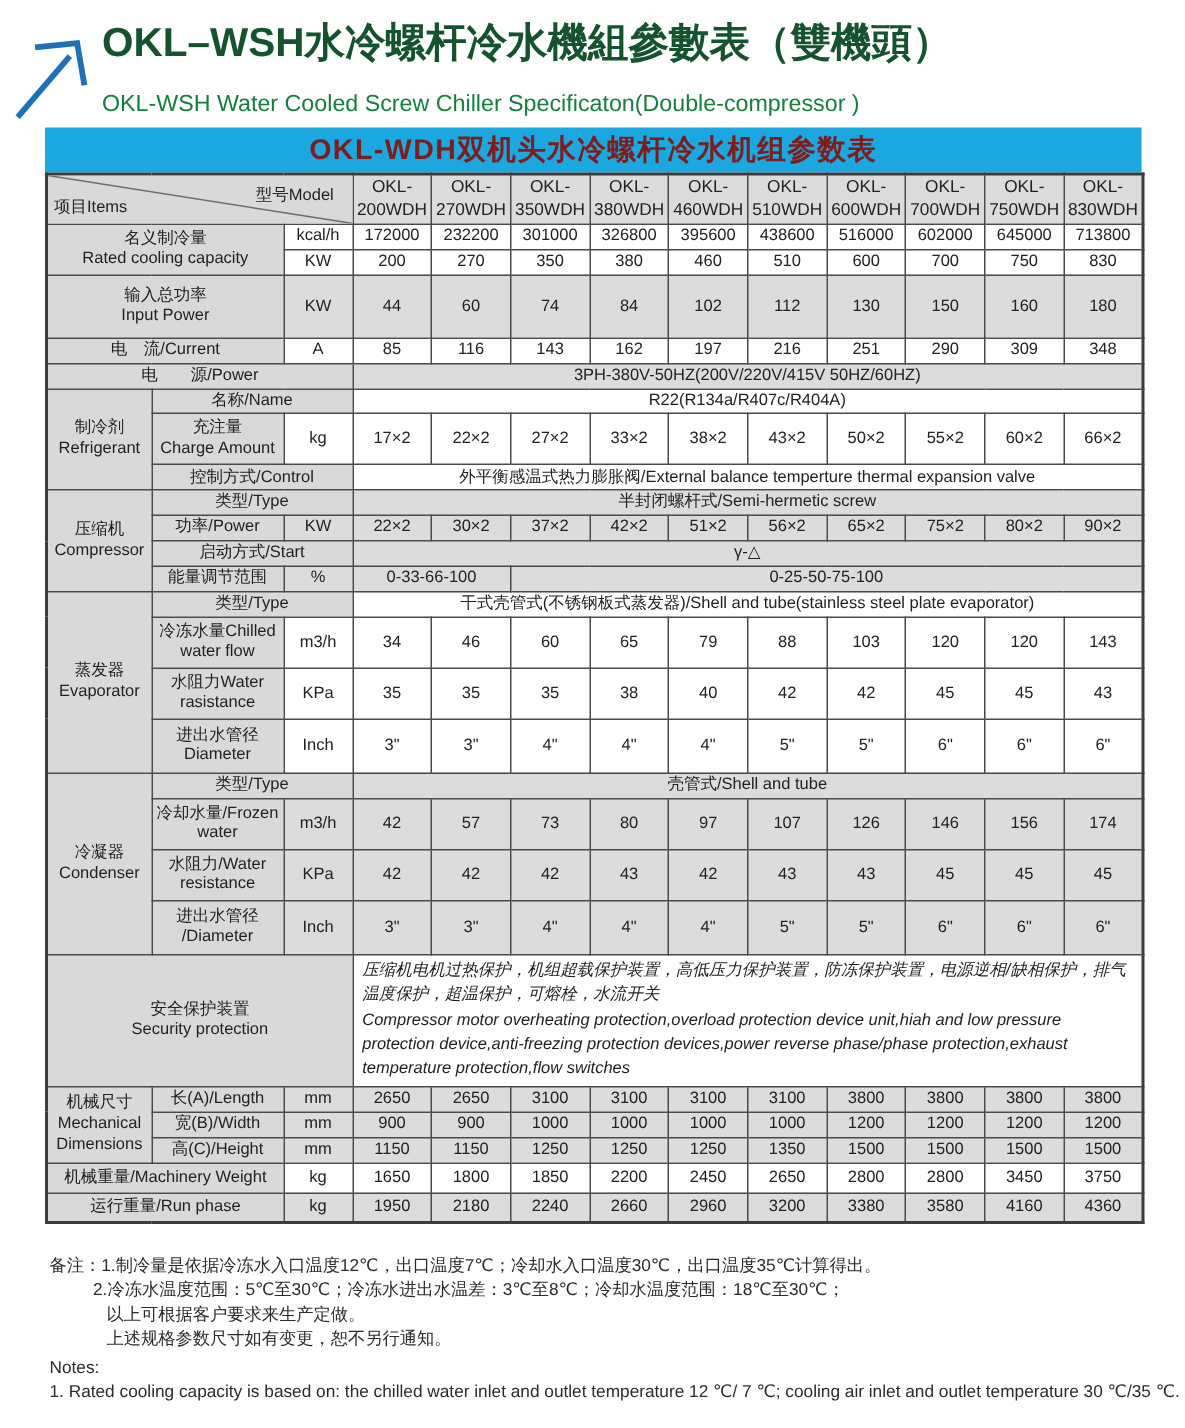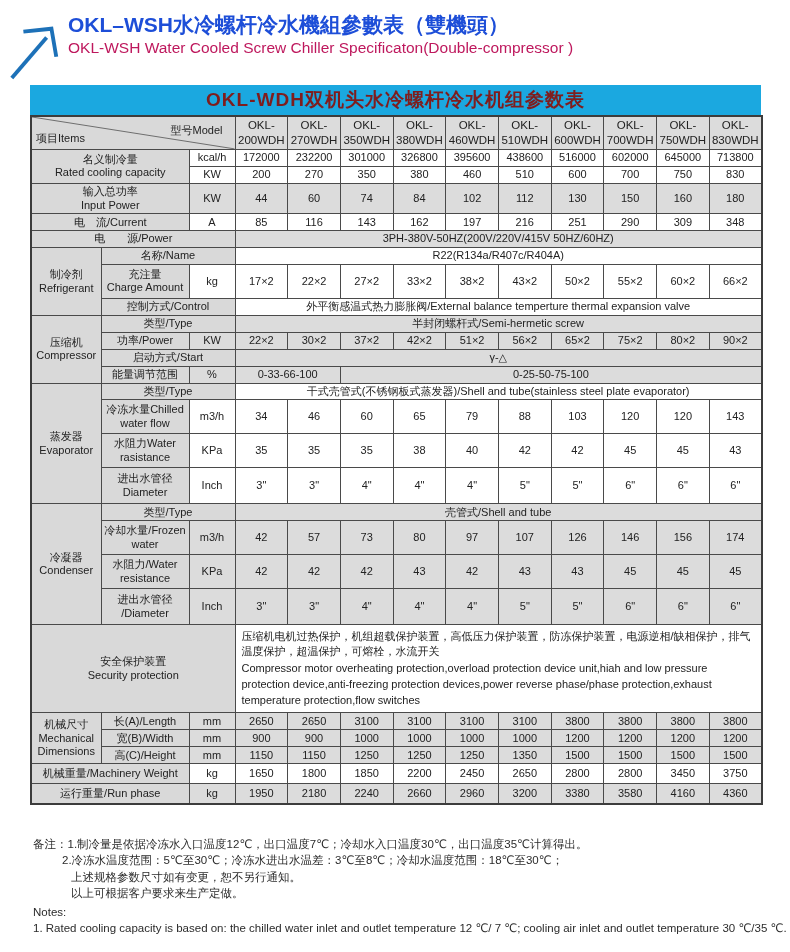--- a/index.html
+++ b/index.html
@@ -3,49 +3,49 @@
 <meta charset="utf-8">
 <style>
   html,body{margin:0;padding:0;background:#ffffff;}
   body{width:790px;height:952px;font-family:"Liberation Sans","DejaVu Sans",sans-serif;color:#2e2e2e;}
   .page{position:relative;width:790px;height:952px;overflow:hidden;background:#fff;}
 
   
   .hdr{position:absolute;top:12px;left:6px;display:flex;align-items:flex-start;}
   .logo{width:58px;height:60px;flex:0 0 auto;margin-top:8px;}
   .titles{margin-left:4px;}
-  .title-cn{font-size:21px;font-weight:bold;color:#1d4ed8;line-height:1.25;}
-  .title-en{font-size:15.5px;color:#be185d;margin-top:1px;}
+  .title-cn{font-size:27px;font-weight:bold;color:#14532d;line-height:1.25;}
+  .title-en{font-size:15.5px;color:#15803d;margin-top:15px;}
 
   
   .tablewrap{position:absolute;left:30px;top:85px;width:731px;}
   .banner{height:30px;background:#1ba8e0;color:#7f1d1d;font-size:19px;font-weight:bold;
           display:flex;align-items:center;justify-content:center;letter-spacing:1px;}
   table{border-collapse:collapse;table-layout:fixed;width:731px;font-size:11px;}
   td{border:1px solid #4a4a4a;text-align:center;vertical-align:middle;padding:1px 2px;line-height:1.25;color:#222;}
   table{border:2px solid #3c3c3c;}
   .lbl{background:#d9d9d9;}
   tr.g .u, tr.g .v{background:#dcdcdc;}
   tr.w .u, tr.w .v{background:#ffffff;}
   .modelHead{background:#d9d9d9;font-size:11.5px;line-height:1.3;}
   .blk{display:block;}
 
   
-  .rh17{height:17px}.rh16{height:16px}.rh20{height:20px}.rh30{height:30px}
+  .rh17{height:17px}.rh16{height:16px}.rh20{height:20px}.rh30{height:42px}
   .rh33{height:33px}.rh34{height:34px}.rh36{height:36px}.rh88{height:88px}
 
   
   .corner{position:relative;background:#d9d9d9;padding:0;}
   .corner svg{position:absolute;left:0;top:0;width:100%;height:100%;}
   .c-items{position:absolute;left:4px;bottom:3px;font-size:11px;}
   .c-model{position:absolute;right:12px;top:7px;font-size:11px;}
 
   .sec-text{text-align:left;padding:3px 6px;}
   .sec-text .cn{margin-bottom:1px;}
-  .sec-text div{line-height:1.45;}
+  .sec-text div{line-height:1.45;font-style:italic;}
 
   
   .notes{position:absolute;left:33px;top:836px;width:748px;font-size:11.5px;color:#2b2b2b;line-height:1.43;}
   .notes div{white-space:nowrap;}
   .in1{margin-left:29px;}
   .in2{margin-left:38px;}
   .en-gap{margin-top:2px;}
 </style>
 </head>
 <body>
@@ -400,20 +400,20 @@
             <td class="v">4160</td>
             <td class="v">4360</td>
           </tr>
     </tbody>
       </table>
   </div>
 
   <div class="notes">
     <div>备注：1.制冷量是依据冷冻水入口温度12℃，出口温度7℃；冷却水入口温度30℃，出口温度35℃计算得出。</div>
     <div class="in1">2.冷冻水温度范围：5℃至30℃；冷冻水进出水温差：3℃至8℃；冷却水温度范围：18℃至30℃；</div>
+    <div class="in2">以上可根据客户要求来生产定做。</div>
     <div class="in2">上述规格参数尺寸如有变更，恕不另行通知。</div>
-    <div class="in2">以上可根据客户要求来生产定做。</div>
     <div class="en-gap">Notes:</div>
     <div>1. Rated cooling capacity is based on: the chilled water inlet and outlet temperature 12 ℃/ 7 ℃; cooling air inlet and outlet temperature 30 ℃/35 ℃.</div>
 
   </div>
 
 </div>
 
 </body></html>

